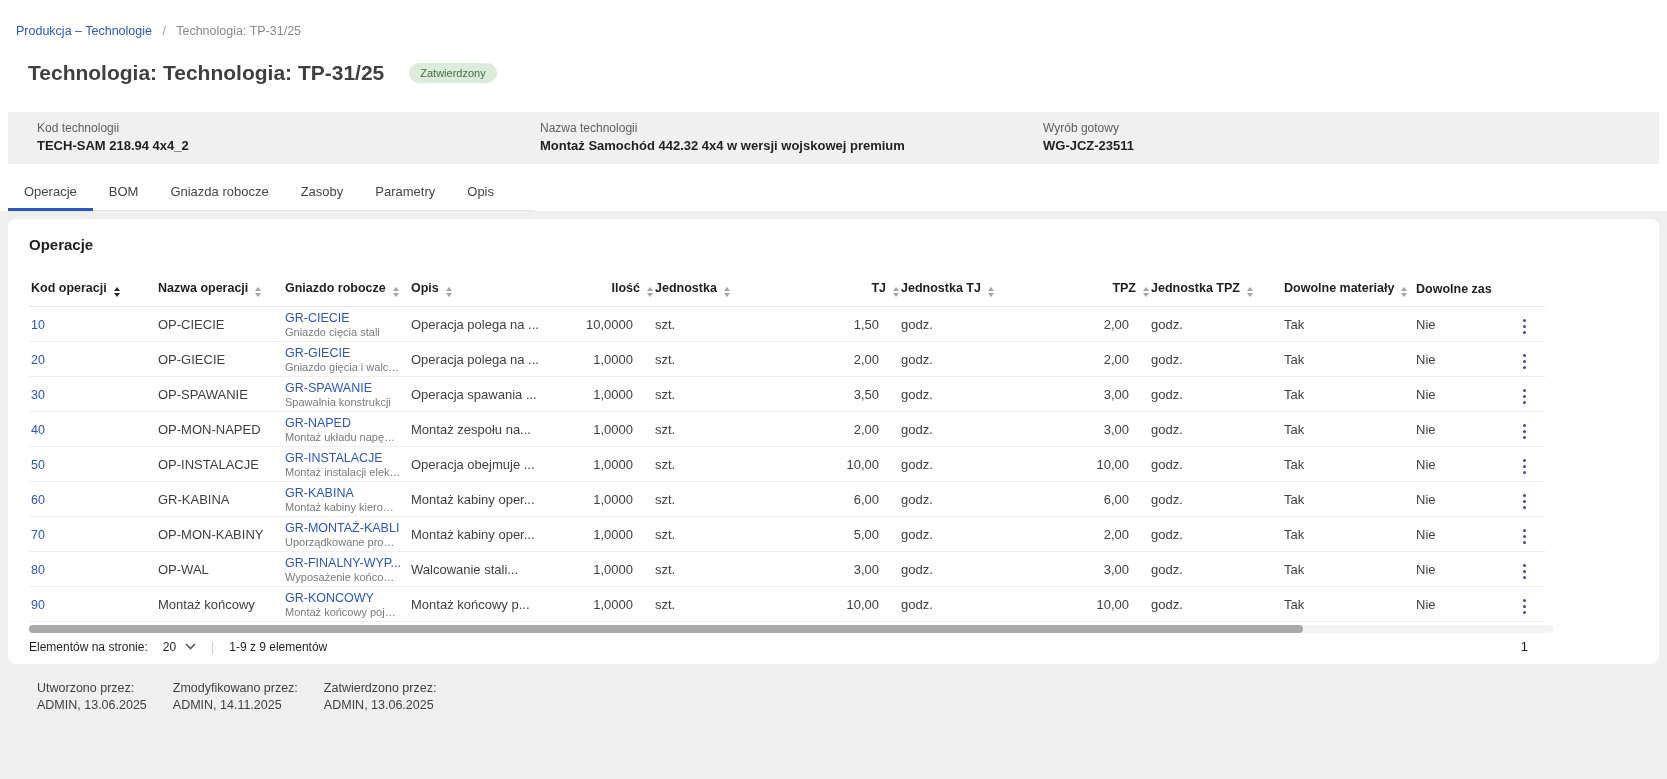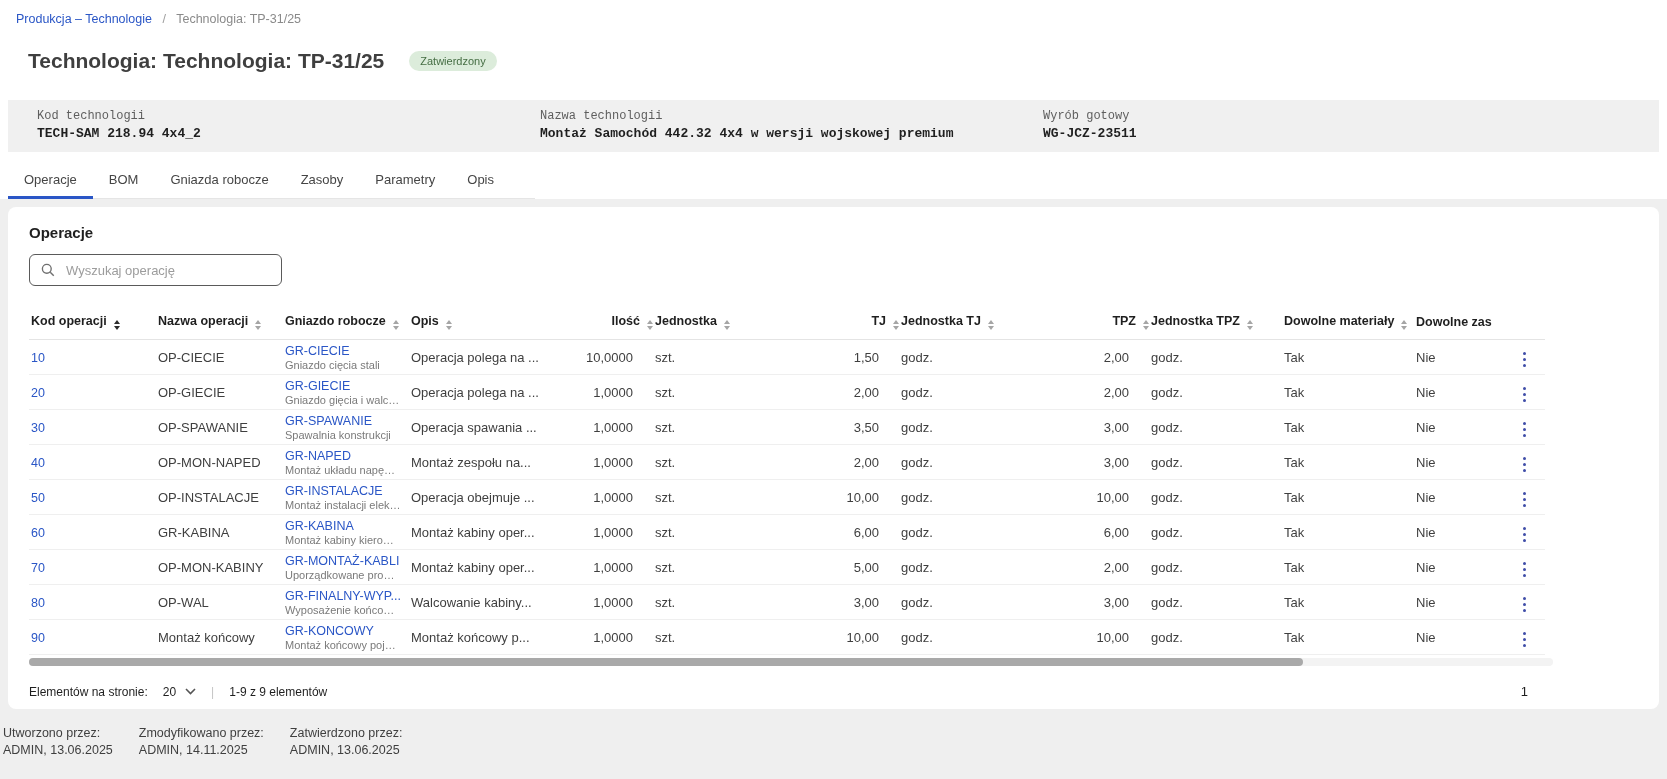--- a/index.html
+++ b/index.html
@@ -1,33 +1,33 @@
 <!DOCTYPE html>
 <html style="--accent: #2a56c6; --badge-bg: #dcecdb; --badge-text: #466e44; --kebab: #3f4da8;"><head>
 <meta charset="utf-8">
 <style>
   :root{
     --accent:#2a56c6; --badge-bg:#dcecdb; --badge-text:#466e44; --kebab:#3f4da8;
   }
   *{box-sizing:border-box;}
   html,body{margin:0;padding:0;}
   body{width:1667px;height:779px;font-family:"Liberation Sans",sans-serif;background:#efefef;color:#3c3c3c;overflow:hidden;}
-  .top-white{background:#fff;padding-top:12px;}
+  .top-white{background:#fff;padding-top:24px;}
   .pad{padding:0 16px;}
   .breadcrumb{font-size:12.5px;color:#8a8a8a;}
   .breadcrumb a{color:var(--accent);text-decoration:none;cursor:pointer;}
   .breadcrumb .sep{margin:0 7px;color:#9e9e9e;}
   .title-row{display:flex;align-items:center;margin-top:11px;}
   .page-title{font-size:21px;font-weight:700;color:#3f3f3f;margin:12px;}
   .badge{background:var(--badge-bg);color:var(--badge-text);font-size:11px;padding:4px 11px;border-radius:11px;margin-left:13px;white-space:nowrap;}
   .actions{margin-left:auto;display:flex;align-items:center;gap:30px;}
   .link-more{color:var(--accent);font-size:13.5px;font-weight:700;display:inline-flex;align-items:center;gap:7px;cursor:pointer;}
   .link-muted{color:#9e9e9e;font-size:13.5px;cursor:pointer;}
   .btn-edit{background:var(--accent);color:#fff;font-size:13.5px;border:none;border-radius:17px;padding:9px 27px;cursor:pointer;font-family:inherit;}
-  .info-bar{margin:15px 8px 0;background:#f0f0f0;display:flex;padding:9px 0 11px 29px;font-family:Liberation Mono, monospace;}
+  .info-bar{margin:15px 8px 0;background:#f0f0f0;display:flex;padding:9px 0 11px 29px;}
   .info-field{width:503px;}
   .info-field.last{width:auto;}
   .info-label{font-size:12px;color:#5e5e5e;}
   .info-value{font-size:13px;font-weight:700;color:#1f1f1f;margin-top:3px;}
   .tabs-wrap{padding:12px 16px 0 8px;}
   .tab-bar{display:inline-flex;border-bottom:1px solid #e5e5e5;padding-right:25px;}
   .tab{font-size:13px;color:#454545;padding:8px 16px 11px;cursor:pointer;position:relative;white-space:nowrap;}
   .tab.active::after{content:"";position:absolute;left:0;right:0;bottom:-1px;height:3px;background:var(--accent);}
   .content{padding:8px 8px 0;}
   .card{background:#fff;border-radius:8px;padding:13px 21px 10px;}
@@ -46,25 +46,25 @@
   .sort i{display:block;width:0;height:0;border-left:3.5px solid transparent;border-right:3.5px solid transparent;}
   .sort i.up{border-bottom:4px solid #a5a5a5;}
   .sort i.down{border-top:4px solid #a5a5a5;}
   .sort.active i.up{border-bottom-color:#2b2b2b;}
   .sort.active i.down{border-top-color:#2b2b2b;}
   td.kebab-cell{text-align:center;overflow:visible;padding-right:0;}
   .kebab{display:inline-flex;flex-direction:column;gap:2.5px;padding:4px 6px;cursor:pointer;}
   .kebab i{width:3.5px;height:3.5px;border-radius:50%;background:var(--kebab);display:block;}
   .hscroll-track{width:1524px;height:8px;border-radius:4px;background:#f3f3f3;margin-top:3px;}
   .hscroll-thumb{width:1274px;height:8px;border-radius:4px;background:#a9a9a9;cursor:grab;}
-  .pagination{display:flex;align-items:center;margin-top:18px;font-size:12px;color:#1f1f1f;}
+  .pagination{display:flex;align-items:center;margin-top:6px;font-size:12px;color:#1f1f1f;}
   .pp-value{margin-left:15px;display:inline-flex;align-items:center;gap:9px;cursor:pointer;}
   .pg-divider{color:#c4c4c4;margin:0 15px;}
   .pg-current{margin-left:auto;margin-right:110px;font-size:13px;cursor:pointer;}
-  .footer{padding:17px 0 0 3px;display:flex;gap:26px;font-size:12.5px;color:#3f3f3f;}
+  .footer{padding:17px 0 0 3px;display:flex;gap:26px;font-size:12.5px;color:#3f3f3f;margin-left:34px;}
   .f-value{margin-top:3px;}
 </style>
 </head>
 <body>
 
 <div class="top-white">
   <div class="pad">
     <div class="breadcrumb">
       <a>Produkcja – Technologie</a>
       <span class="sep">/</span>
@@ -97,27 +97,20 @@
         <div class="tab">Zasoby</div>
         <div class="tab">Parametry</div>
         <div class="tab">Opis</div>
       </div>
   </div>
 </div>
 
 <div class="content">
   <div class="card">
     <h2 class="section-title">Operacje</h2>
-    <div class="search-box">
-      <svg width="16" height="16" viewBox="0 0 20 20">
-          <circle cx="8.5" cy="8.5" r="5.5" fill="none" stroke="#6f6f6f" stroke-width="1.7"></circle>
-          <line x1="12.8" y1="12.8" x2="17.2" y2="17.2" stroke="#6f6f6f" stroke-width="1.7"></line>
-        </svg>
-      <input type="text" value="" placeholder="Wyszukaj operację" style="">
-    </div>
     <table>
       <colgroup>
         <col style="width:127px">
           <col style="width:127px">
           <col style="width:126px">
           <col style="width:147px">
           <col style="width:97px">
           <col style="width:103px">
           <col style="width:143px">
           <col style="width:107px">
@@ -308,21 +301,21 @@
             <td class="kebab-cell"><span class="kebab">
                 <i></i>
                 <i></i>
                 <i></i>
               </span></td>
           </tr>
           <tr>
             <td><a class="table-link">80</a></td>
             <td>OP-WAL</td>
             <td><a class="table-link">GR-FINALNY-WYP...</a><div class="sub">Wyposażenie końcowe ...</div></td>
-            <td>Walcowanie kabiny...</td>
+            <td>Walcowanie stali...</td>
             <td class="num">1,0000</td>
             <td>szt.</td>
             <td class="num">3,00</td>
             <td>godz.</td>
             <td class="num">3,00</td>
             <td>godz.</td>
             <td>Tak</td>
             <td>Nie</td>
             <td class="kebab-cell"><span class="kebab">
                 <i></i>

